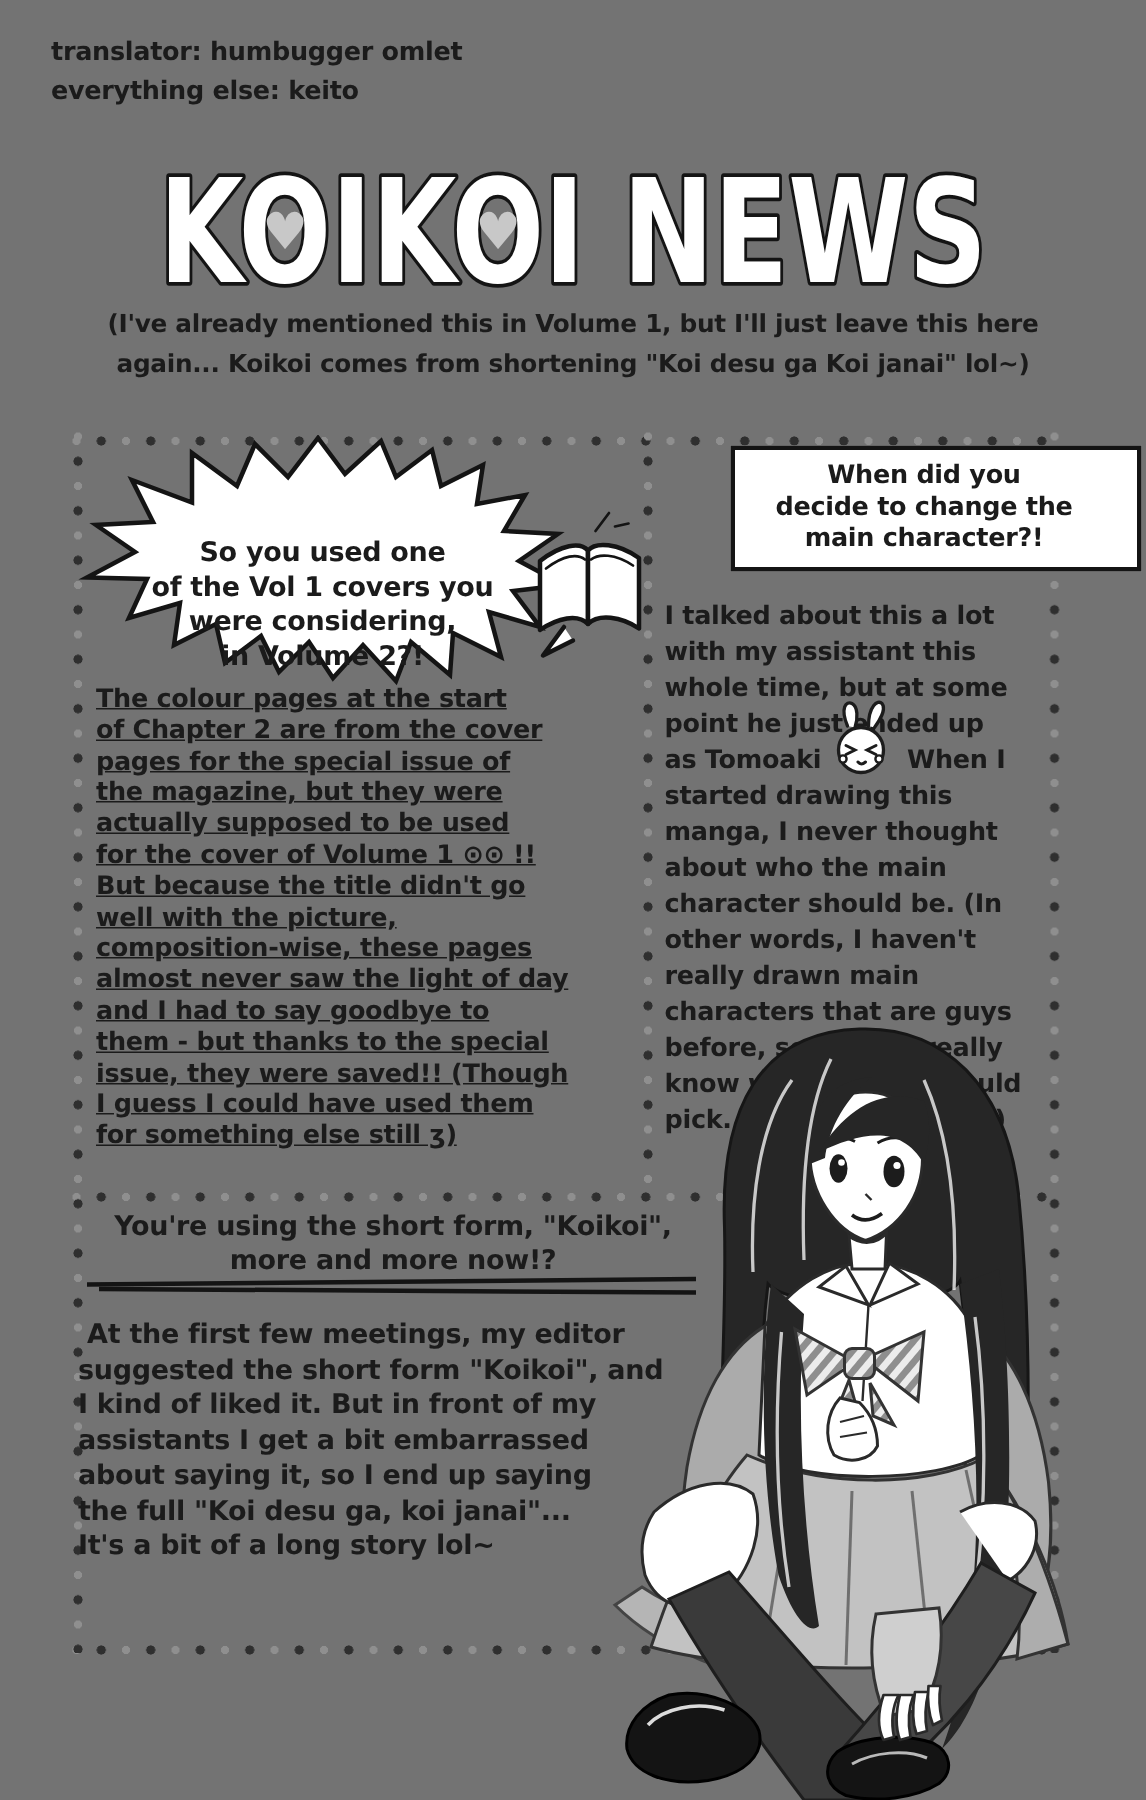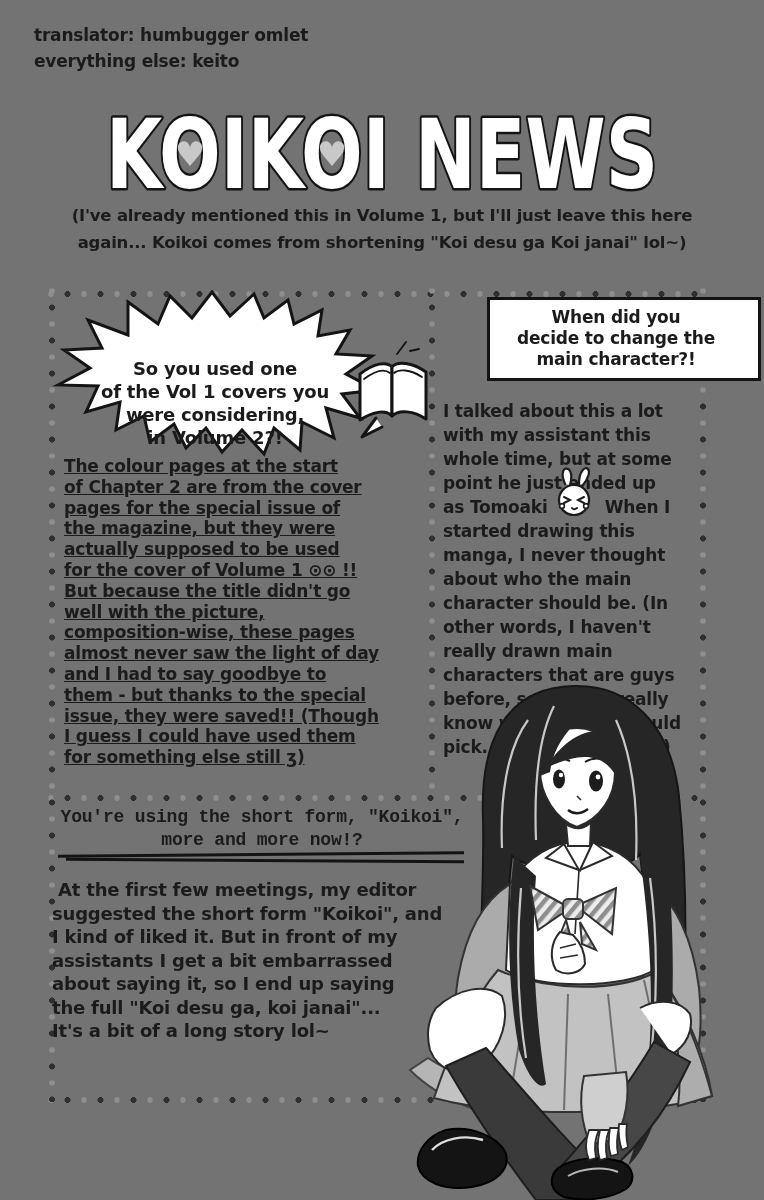--- a/index.html
+++ b/index.html
@@ -34,21 +34,21 @@
     background-size:12px 33px,12px 33px;
     background-position:0 3px,0 19.5px;}
 
   .burst-text{left:72px;top:323px;width:286px;text-align:center;font-size:18px;line-height:23px;z-index:3;margin-top:34px;}
   .left-para{left:64px;top:456px;width:365px;font-size:17px;line-height:20.8px;z-index:3;text-decoration:underline;}
 
   .q-box{left:443px;top:297px;width:252px;border:3px solid #141414;background:#fff;
     text-align:center;font-size:17px;line-height:21px;padding:7px 16px 8px 0;z-index:3;margin-left:44px;}
   .right-para{left:443px;top:399px;width:264px;font-size:17px;line-height:24px;z-index:3;}
 
-  .bottom-head{left:52px;top:806px;width:420px;text-align:center;font-size:18px;line-height:23px;z-index:3;font-family:Liberation Mono, monospace;}
+  .bottom-head{left:52px;top:806px;width:420px;text-align:center;font-size:18px;line-height:23px;z-index:3;}
   .uline{position:absolute;background:#141414;height:3px;z-index:3;}
   .u1{left:58px;top:853px;width:406px;transform:rotate(-0.5deg);}
   .u2{left:66px;top:859px;width:398px;transform:rotate(0.35deg);}
   .bottom-para{left:52px;top:878px;width:432px;font-size:18px;line-height:23.5px;z-index:3;}
 
   svg text{font-family:"DejaVu Sans", sans-serif;}
   .z1{z-index:1}.z2{z-index:2}.z3{z-index:3}.z4{z-index:4}.z5{z-index:5}
 </style>
 </head>
 <body>

